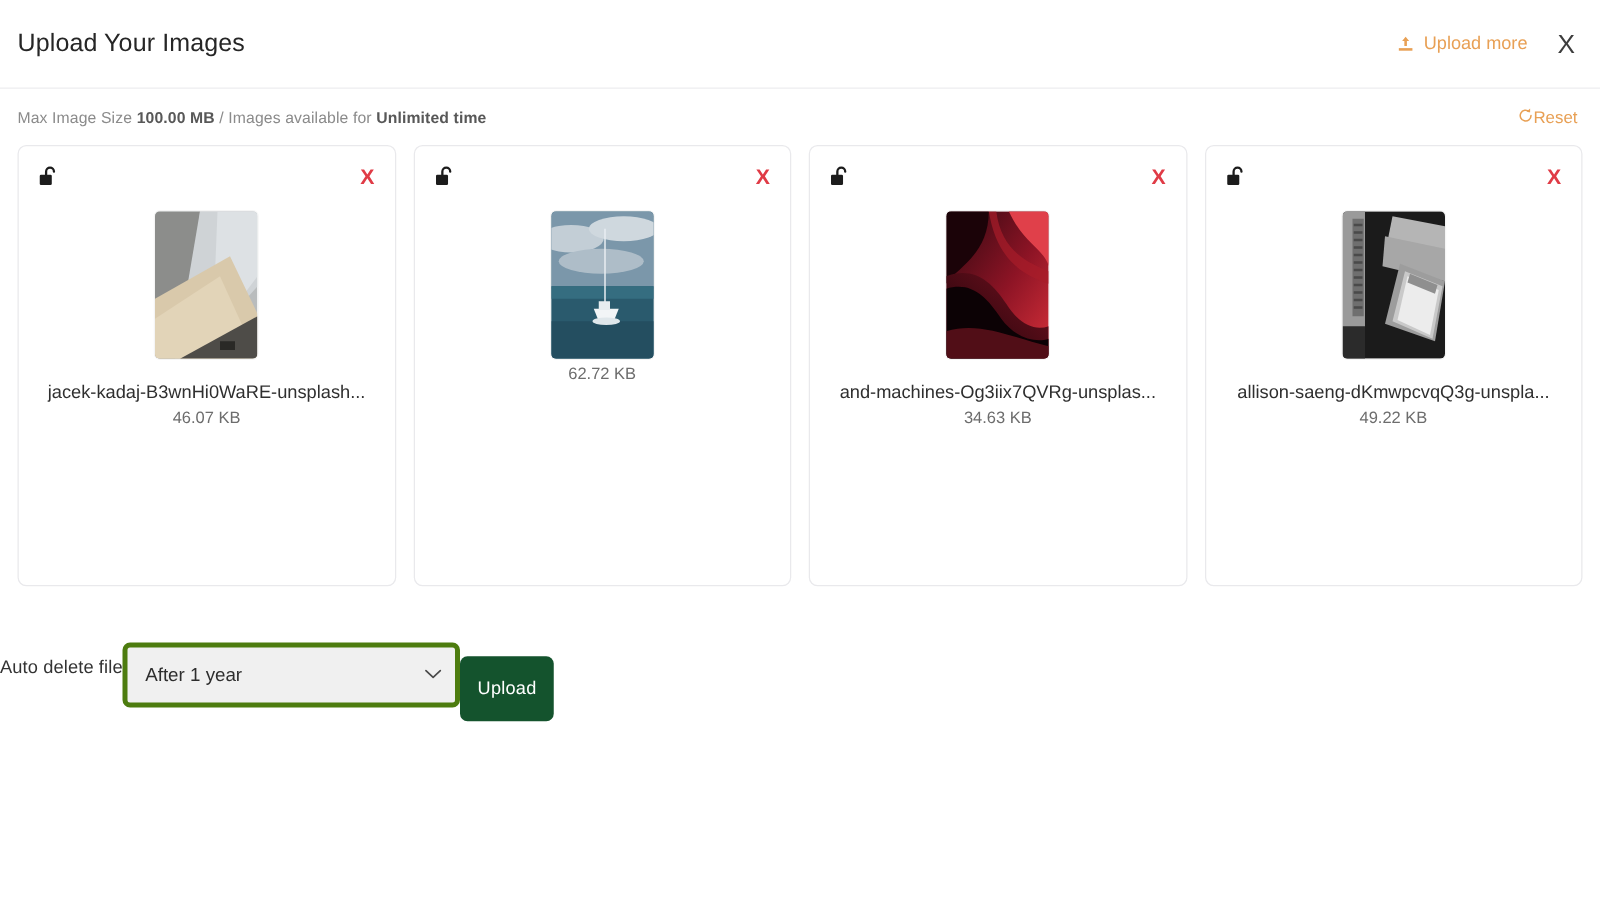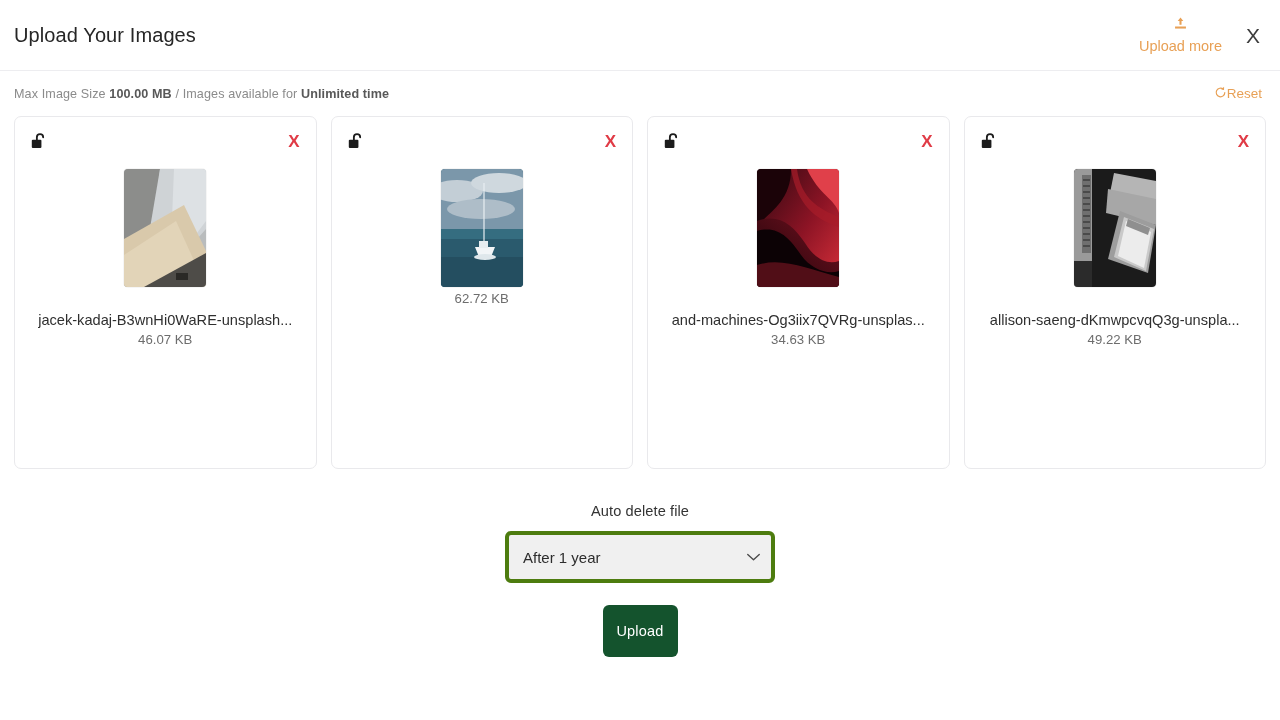--- a/index.html
+++ b/index.html
@@ -36,21 +36,20 @@
     gap: 20px;
   }
   .upload-more {
     display: flex;
     align-items: center;
     gap: 7px;
     color: #e8a055;
     font-size: 14.5px;
     cursor: pointer;
     user-select: none;
-    flex-direction: column;
   }
   .upload-more .ico { display:flex; align-items:center; }
   .close-x {
     color: #3d3d3d;
     font-size: 21px;
     line-height: 1;
     cursor: pointer;
     padding: 2px 4px;
     font-weight: 300;
   }
@@ -118,40 +117,40 @@
     margin-top: 4px;
     width: 82px;
     height: 118px;
     border-radius: 4px;
     overflow: hidden;
     box-shadow: 0 0 0 1px rgba(0,0,0,.04);
   }
   .thumb { width: 100%; height: 100%; display:block; }
 
   .file-name {
-    margin-top: 25px;
+    margin-top: 19px;
     font-size: 14.6px;
     color: #2f2f2f;
     text-align: center;
     max-width: 94%;
     white-space: nowrap;
     overflow: hidden;
   }
   .file-size {
     margin-top: 4px;
     font-size: 13.2px;
     color: #6d6d6d;
     text-align: center;
   }
 
   
   .footer {
     margin-top: 34px;
     display: flex;
-    flex-direction: column;
+    flex-direction: row;
     align-items: center;
   }
   .select-label {
     font-size: 14.6px;
     color: #333;
     margin-bottom: 12px;
     letter-spacing:.1px;
   }
   .select-box {
     position: relative;

